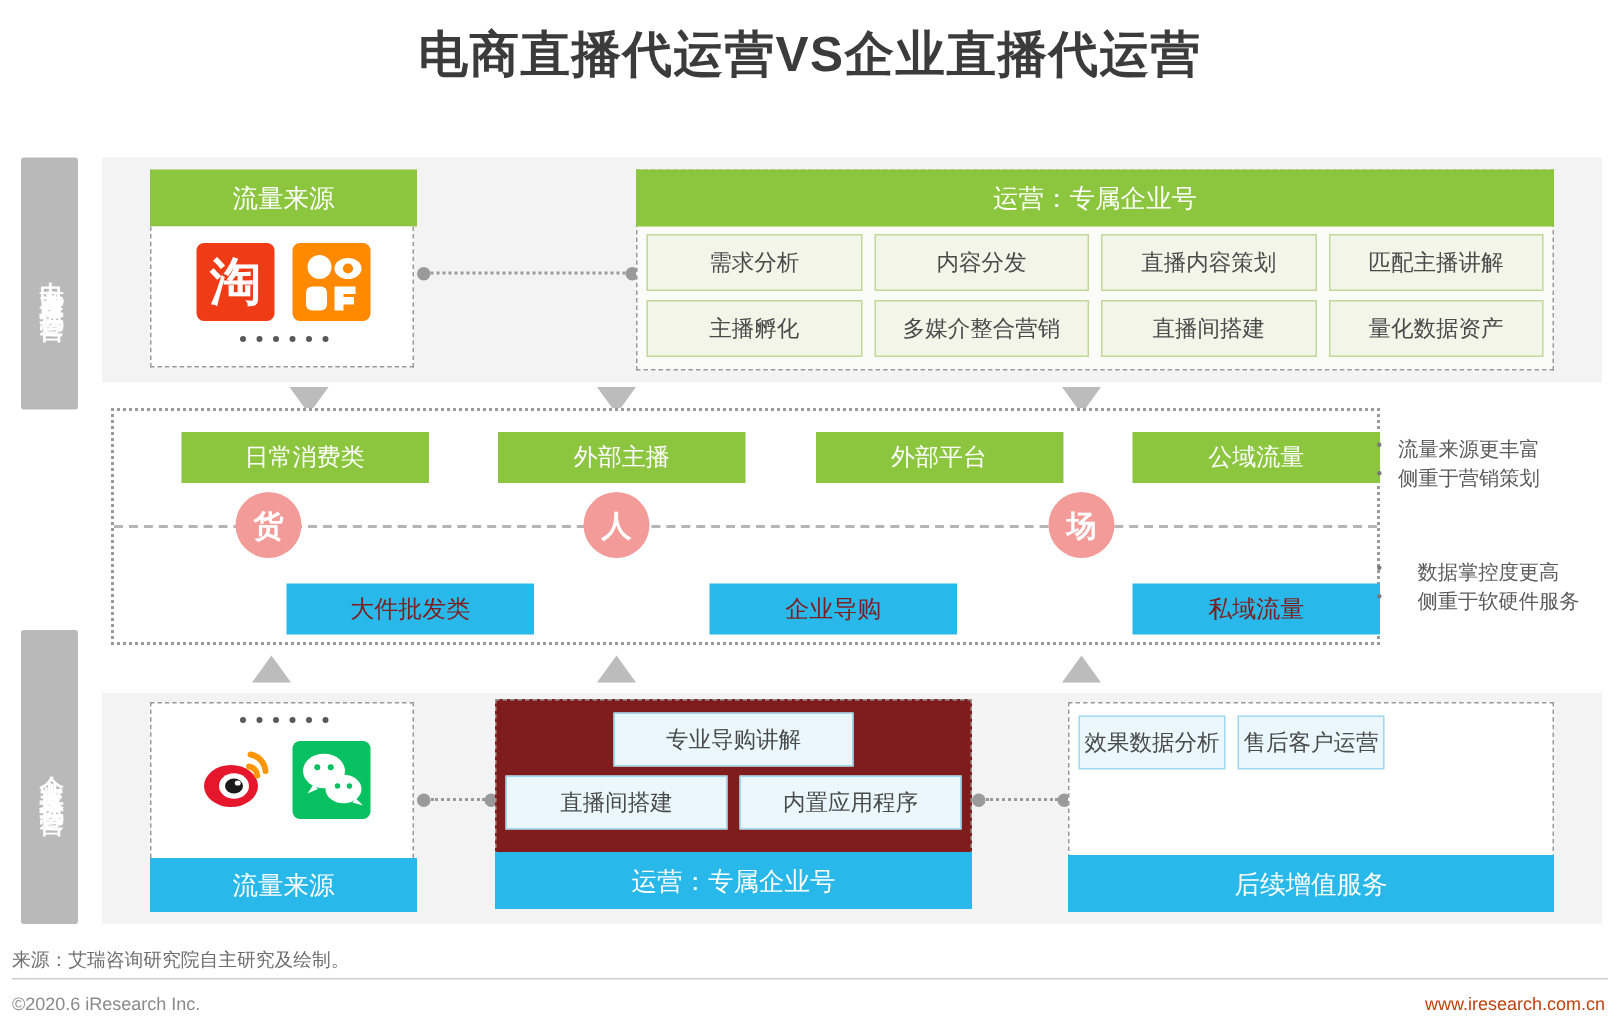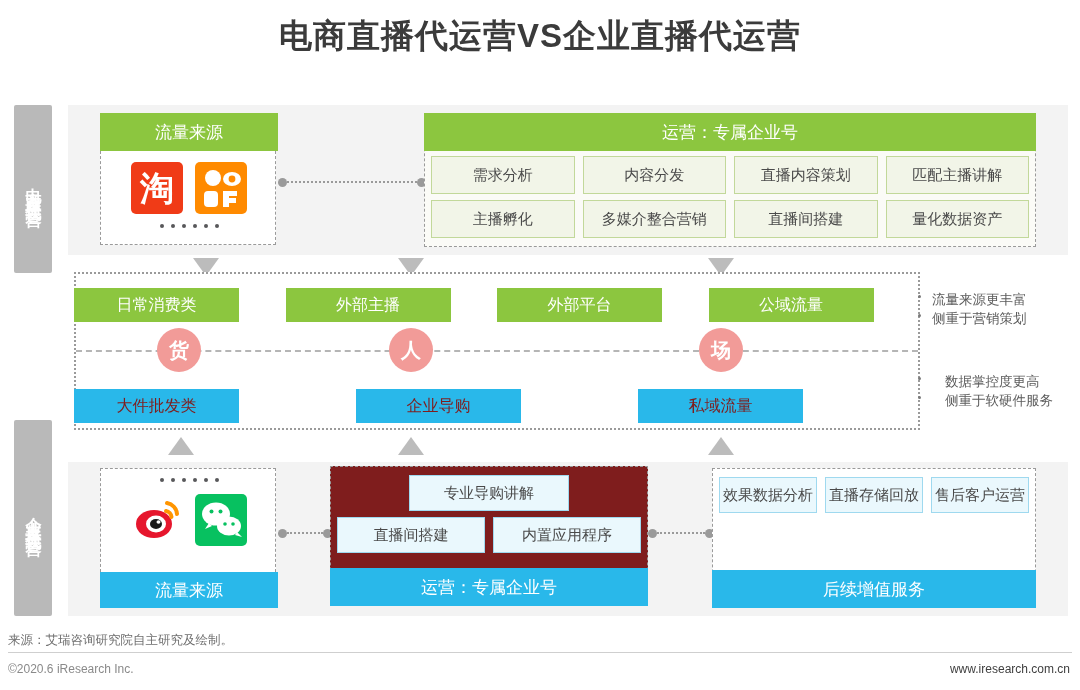--- a/index.html
+++ b/index.html
@@ -92,21 +92,21 @@
     border:2px dotted #9a9a9a;box-sizing:border-box;background:#ffffff;
   }
   .mid-dash{
     position:absolute;left:76px;top:350px;width:842px;height:0;
     border-top:2px dashed #b5b5b5;
   }
   .row-cells{
     position:absolute;left:0;width:846px;height:34px;
     display:flex;gap:0;
   }
-  .cell{flex:1;display:flex;align-items:center;justify-content:flex-start;}
+  .cell{flex:1;display:flex;align-items:center;justify-content:flex-end;}
   .box-green{
     width:165px;height:34px;background:#8cc63f;color:#ffffff;font-size:16px;
     display:flex;align-items:center;justify-content:center;
   }
   .box-blue{
     width:165px;height:34px;background:#29b8ea;color:#7f1d1d;font-size:16px;
     display:flex;align-items:center;justify-content:center;
   }
   .circle-pink{
     position:absolute;width:44px;height:44px;border-radius:50%;
@@ -177,21 +177,21 @@
   }
 
   
   .src-note{
     position:absolute;left:8px;top:632px;font-size:12.5px;color:#6e6e6e;
   }
   .foot-rule{
     position:absolute;left:8px;top:652px;width:1064px;height:0;border-top:1px solid #cfcfcf;
   }
   .foot-left{position:absolute;left:8px;top:662px;font-size:12px;color:#8a8a8a;}
-  .foot-right{position:absolute;right:10px;top:662px;font-size:12px;color:#404040;}
+  .foot-right{position:absolute;right:10px;top:662px;font-size:12px;color:#c2410c;}
 </style>
 </head>
 <body>
 
 <div class="page">
 
   <div class="title">电商直播代运营VS企业直播代运营</div>
 
   <div class="rail rail-top">电商直播代运营</div>
   <div class="rail rail-bottom">企业直播代运营</div>
@@ -369,21 +369,20 @@
 
     <div class="conn" style="left:580px;top:66px;width:66px;">
       <span class="knob"></span>
       <span class="line"></span>
       <span class="knob"></span>
     </div>
 
     <div class="ops-blue-right">
       <div style="position:absolute;left:6px;top:8px;width:310px;display:grid;grid-template-columns:1fr 1fr 1fr;gap:8px;">
         <div class="chip-blue">效果数据分析</div>
-        <div class="chip-blue">直播存储回放</div>
         <div class="chip-blue">售后客户运营</div>
       </div>
       <div class="foot-blue" style="width:324px;">后续增值服务</div>
     </div>
   </div>
 
   <div class="src-note">来源：艾瑞咨询研究院自主研究及绘制。</div>
   <div class="foot-rule"></div>
   <div class="foot-left">©2020.6 iResearch Inc.</div>
   <div class="foot-right">www.iresearch.com.cn</div>

